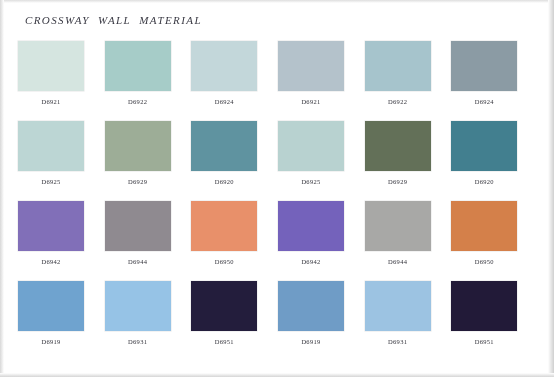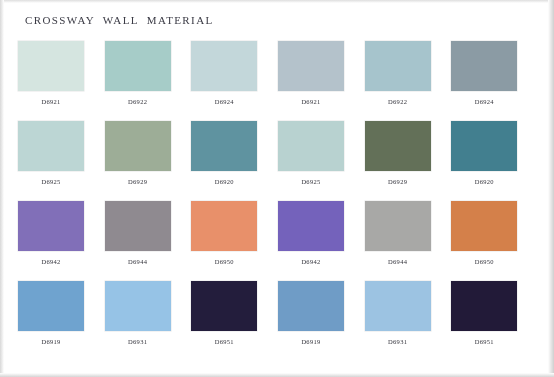--- a/index.html
+++ b/index.html
@@ -47,20 +47,21 @@
   }
   .title {
     position: absolute;
     left: 25px;
     top: 14px;
     font-family: "Liberation Serif", "DejaVu Serif", serif;
     font-size: 11px;
     letter-spacing: 1.4px;
     color: #3b3b45;
     white-space: pre;
+    font-style: italic;
   }
   .grid {
     position: absolute;
     left: 18px;
     top: 41px;
     width: 520px;
     display: grid;
     grid-template-columns: repeat(6, 1fr);
     grid-template-rows: repeat(4, 80px);
     column-gap: 0px;

